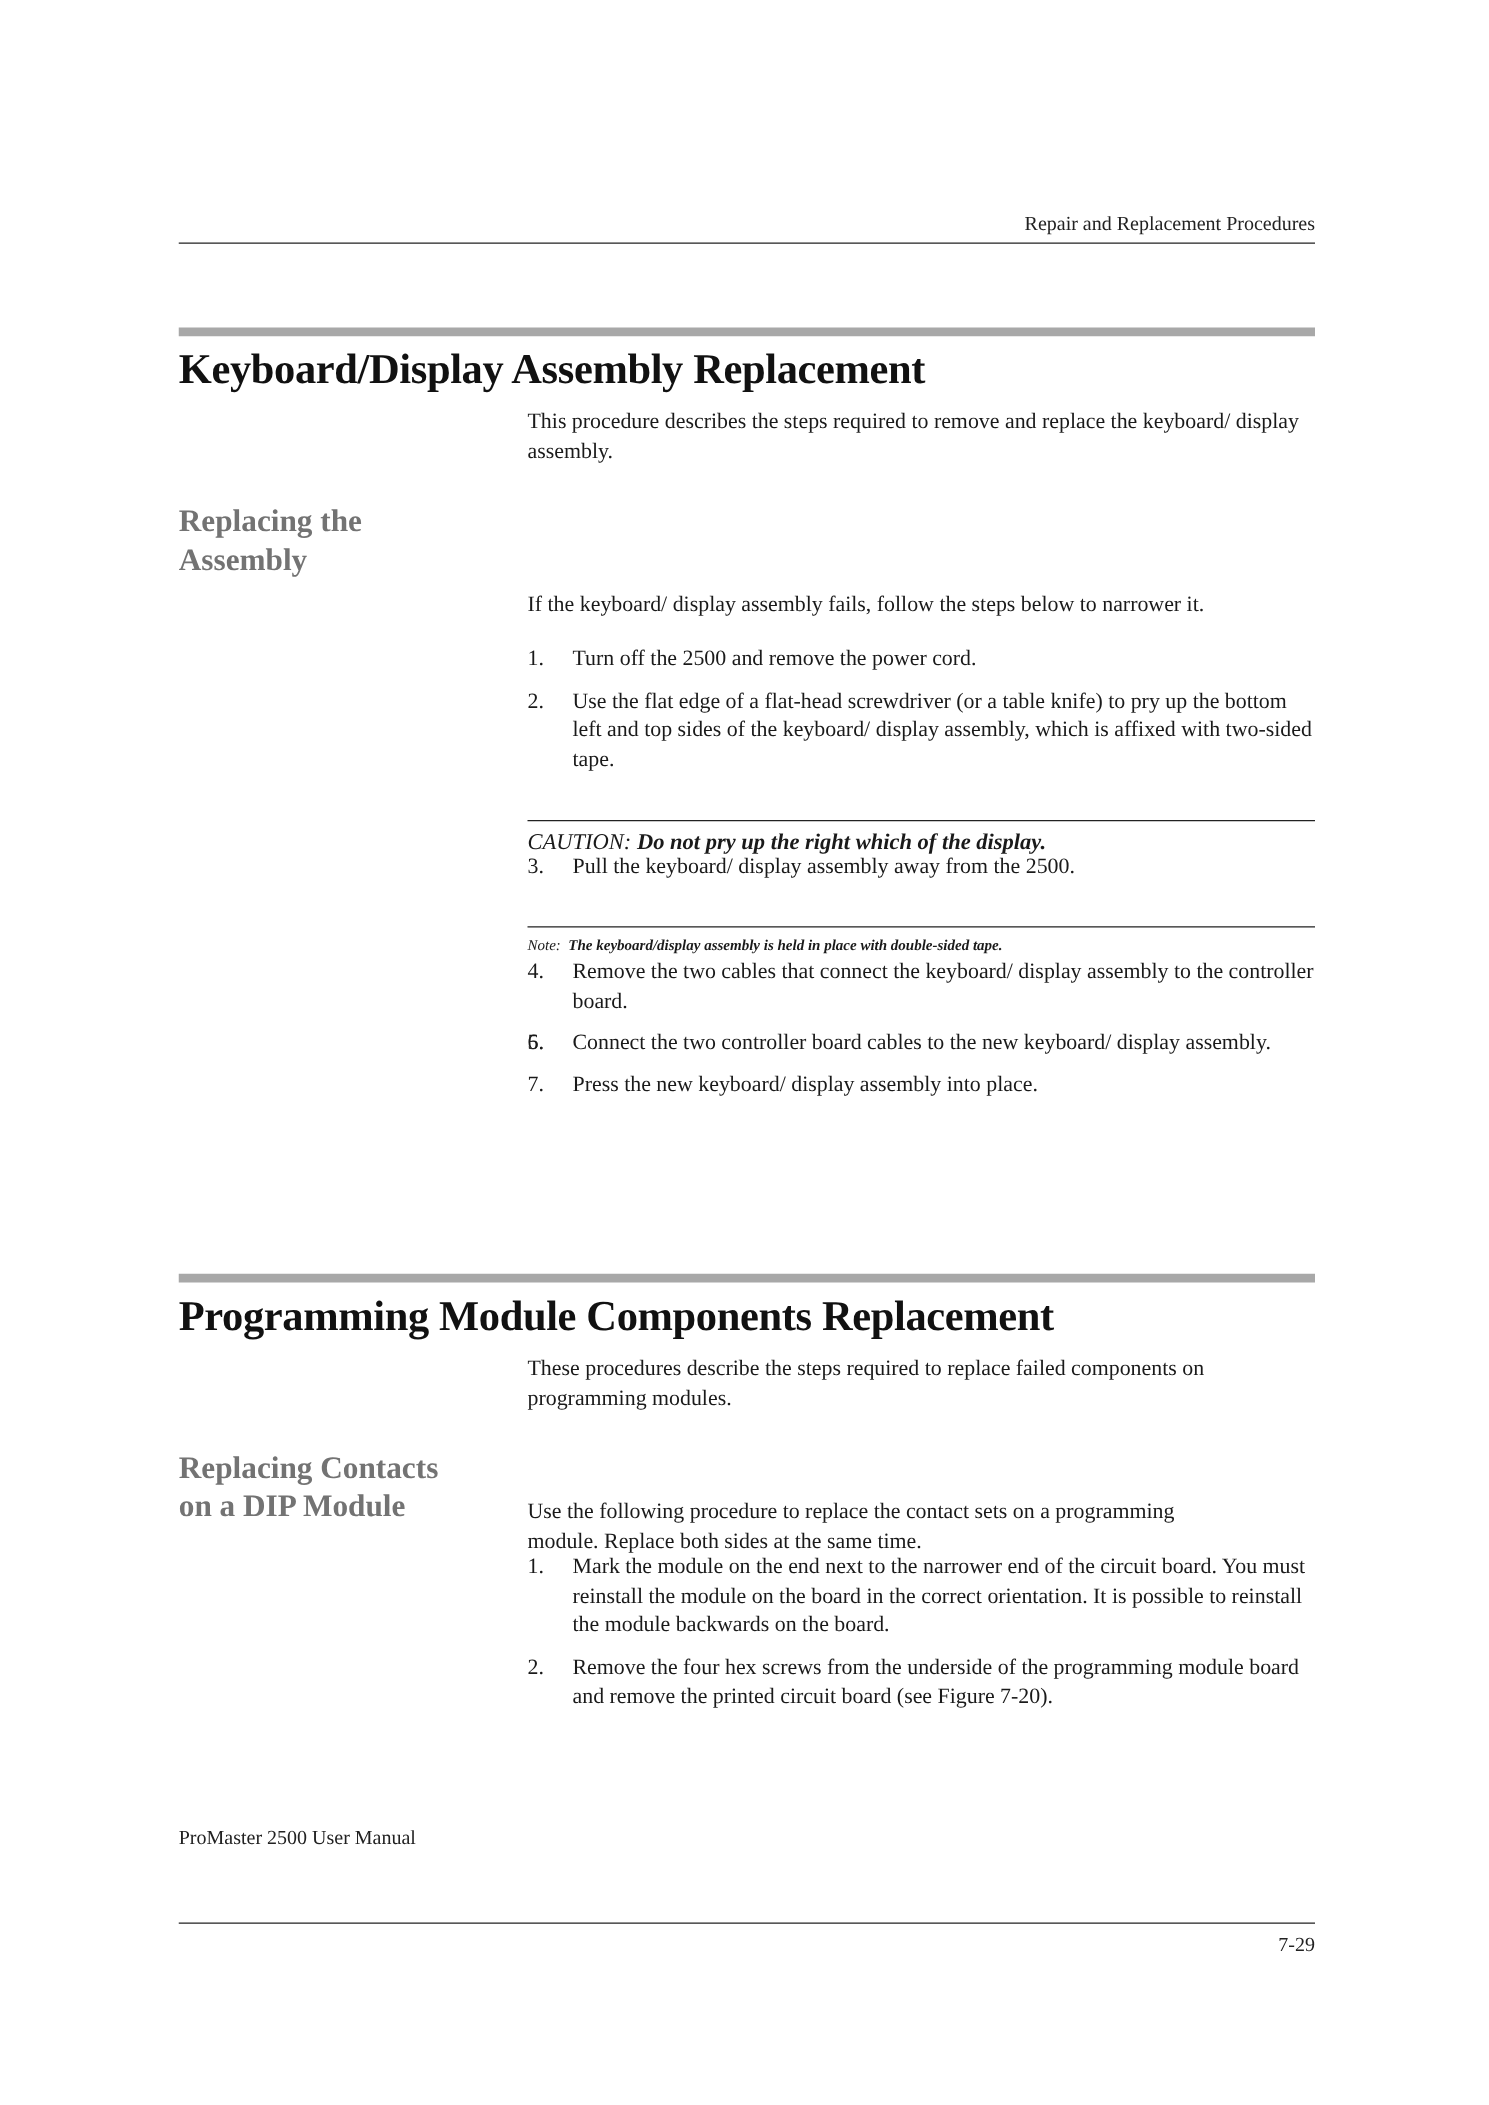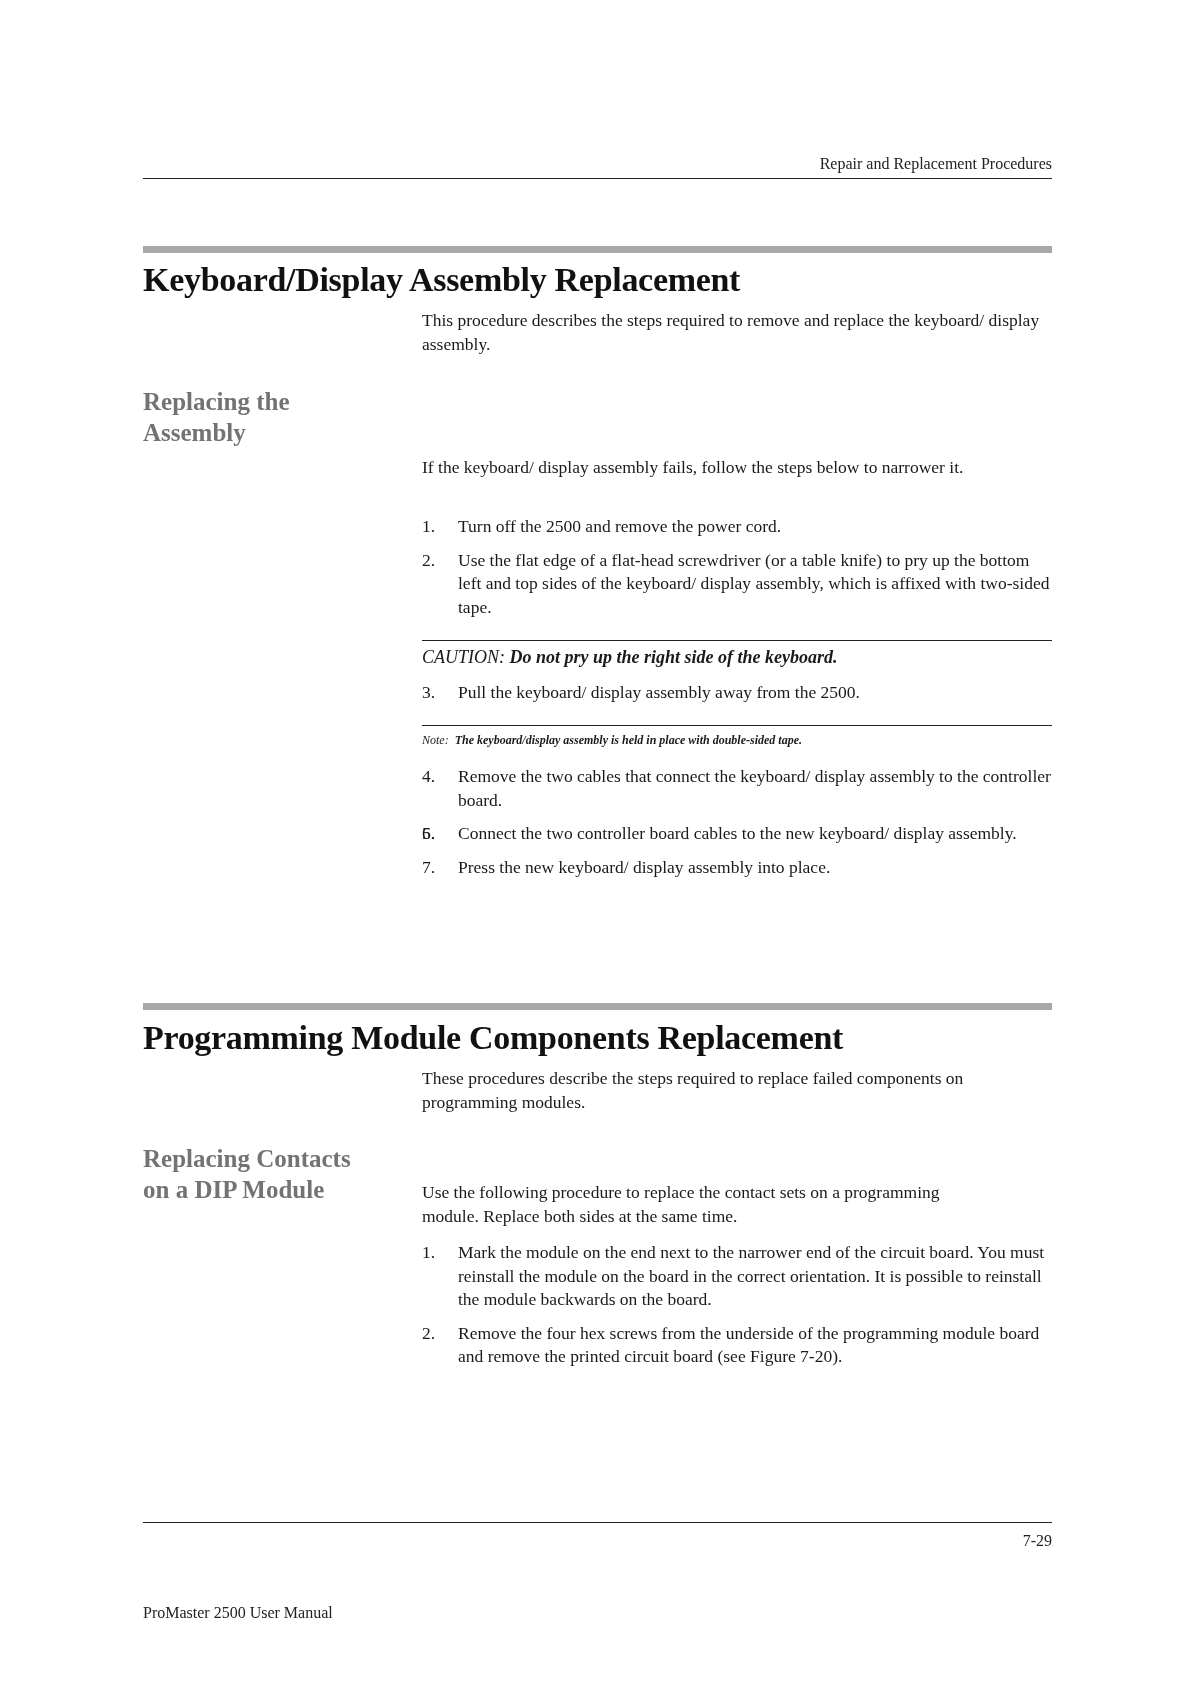--- a/index.html
+++ b/index.html
@@ -1,18 +1,18 @@
 <!DOCTYPE html>
 <html><head>
 <meta charset="utf-8">
 <style>
   html, body { margin: 0; padding: 0; background: #ffffff; }
   body { width: 1191px; height: 1684px; position: relative; overflow: hidden;
          font-family: "Liberation Serif", "DejaVu Serif", serif; color: #1a1a1a; }
-  .abs { position: absolute; }
+  .abs { position: absolute; margin-top: 16px; }
   .running-head { left: 143px; width: 909px; top: 155px; text-align: right; font-size: 16px; color: #222; }
   .rule { background: #222; height: 1px; }
   .gray-bar { background: #a8a8a8; height: 7px; }
   .h1 { font-weight: bold; font-size: 34px; letter-spacing: -0.3px; color: #111; line-height: 1; }
   .h2 { font-weight: bold; font-size: 25px; line-height: 31px; color: #737373; }
   .body-text { font-size: 17.5px; line-height: 24px; color: #1a1a1a; }
   .col { left: 422px; width: 630px; }
   ol.steps { list-style: none; margin: 0; padding: 0; }
   ol.steps li { position: relative; padding-left: 36px; margin-bottom: 10px; font-size: 17.5px; line-height: 23.5px; }
   ol.steps li .num { position: absolute; left: 0; top: 0; }
@@ -41,21 +41,21 @@
 <div class="abs body-text col" style="top:455px;">If the keyboard/ display assembly fails, follow the steps below to narrower it.</div>
 
 <ol class="abs steps col" style="top:515px;">
   <li><span class="num">1.</span><span>Turn off the 2500 and remove the power cord.</span></li>
   <li><span class="num">2.</span><span>Use the flat edge of a flat-head screwdriver (or a table knife) to pry up the bottom left and top sides of the keyboard/ display assembly, which is affixed with two-sided tape.</span></li>
 </ol>
 
 <div class="abs rule" style="left:422px; width:630px; top:640px;"></div>
 <div class="abs caution col" style="top:647px;">
   <span class="lbl">CAUTION:</span>
-  <span>Do not pry up the right side of the keyboard.</span>
+  <span>Do not pry up the right which of the display.</span>
 </div>
 
 <ol class="abs steps col" style="top:681px;">
   <li><span class="num">3.</span><span>Pull the keyboard/ display assembly away from the 2500.</span></li>
 </ol>
 
 <div class="abs rule" style="left:422px; width:630px; top:725px;"></div>
 <div class="abs note col" style="top:733px;">
   <span class="lbl">Note:</span>&nbsp;
   <span class="txt">The keyboard/display assembly is held in place with double-sided tape.</span>
@@ -78,14 +78,14 @@
 </div>
 
 <div class="abs body-text col" style="top:1180px; width:520px;">Use the following procedure to replace the contact sets on a programming module. Replace both sides at the same time.</div>
 
 <ol class="abs steps col" style="top:1241px;">
   <li><span class="num">1.</span><span>Mark the module on the end next to the narrower end of the circuit board. You must reinstall the module on the board in the correct orientation. It is possible to reinstall the module backwards on the board.</span></li>
   <li><span class="num">2.</span><span>Remove the four hex screws from the underside of the programming module board and remove the printed circuit board (see Figure 7-20).</span></li>
 </ol>
 
 <div class="abs rule" style="left:143px; width:909px; top:1522px;"></div>
-<div class="abs footer" style="left:143px; top:1604px;">ProMaster 2500 User Manual</div>
+<div class="abs footer" style="left:143px; top:1446px;">ProMaster 2500 User Manual</div>
 <div class="abs footer" style="left:952px; width:100px; top:1532px; text-align:right;">7-29</div>
 
 </body></html>

